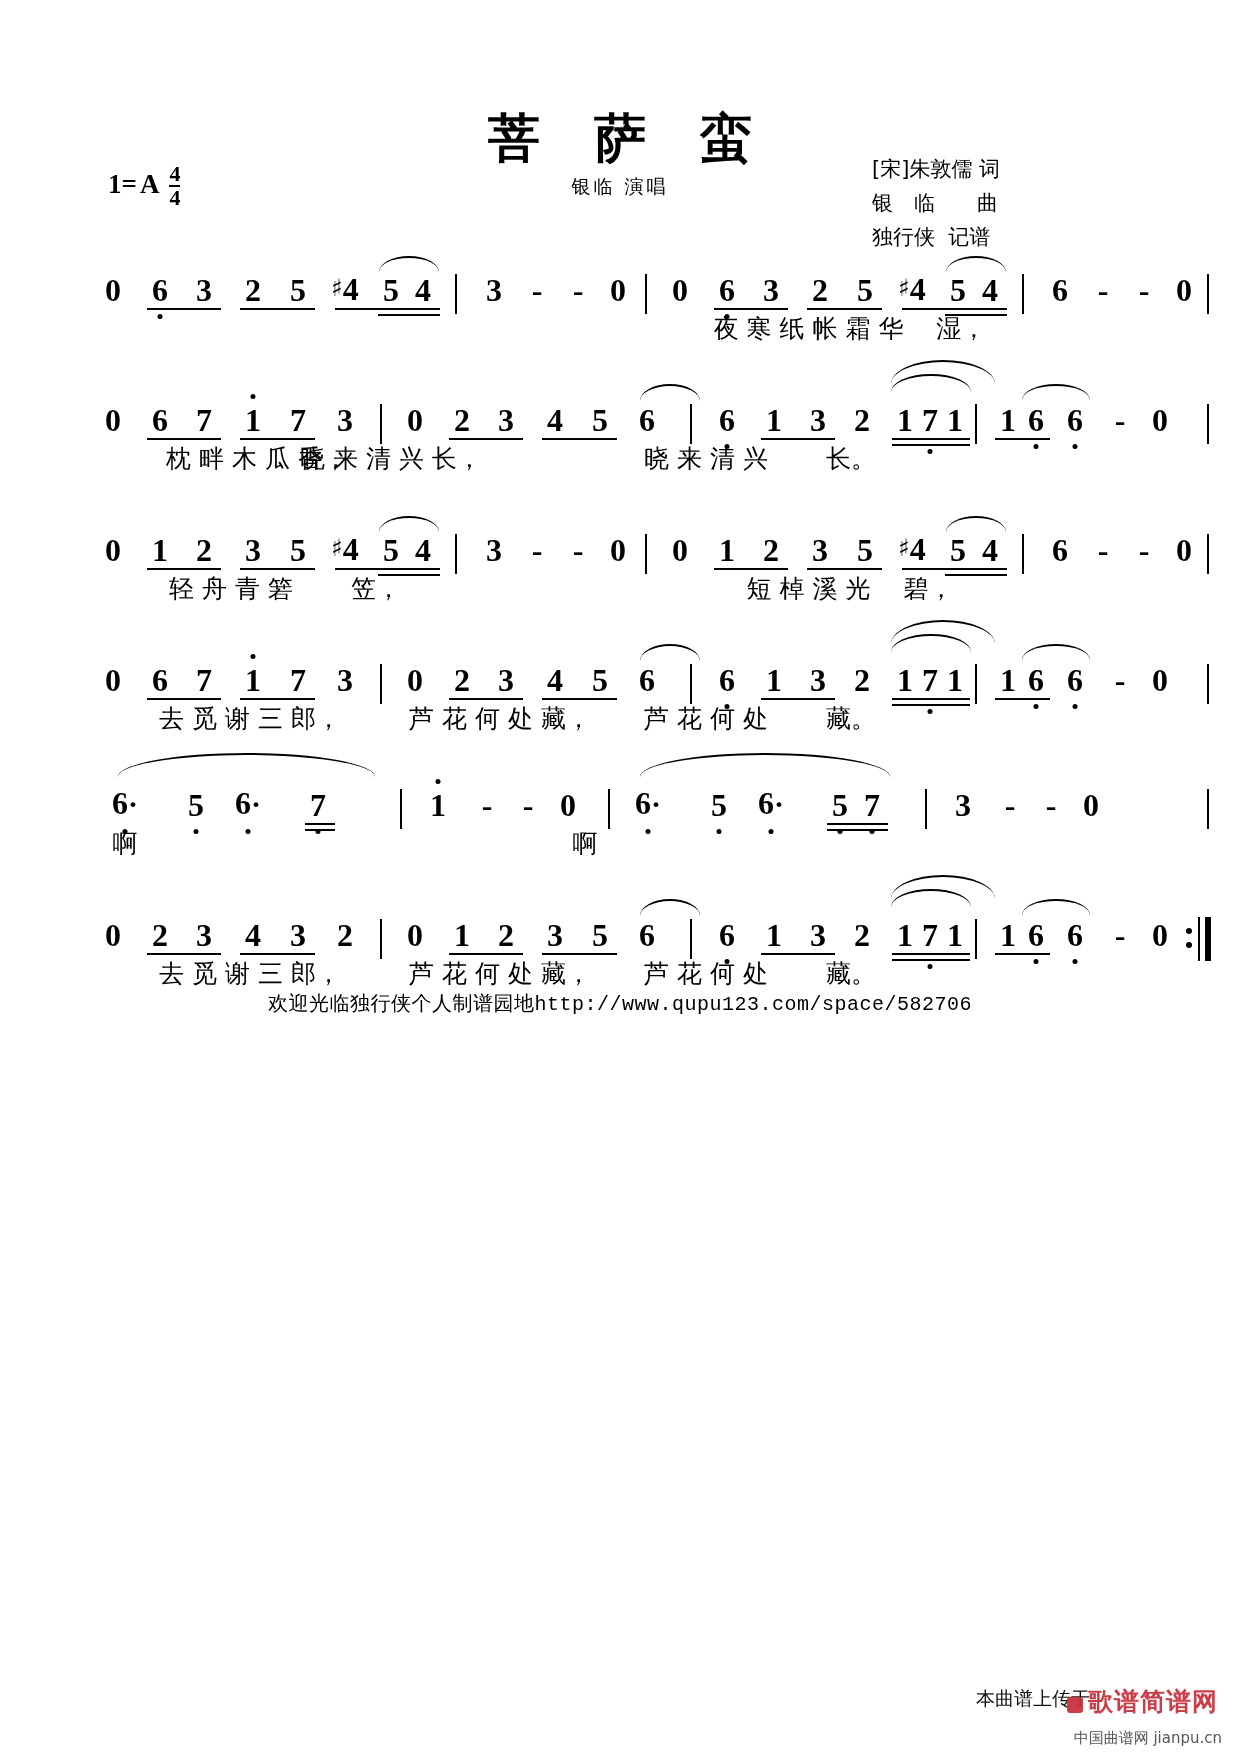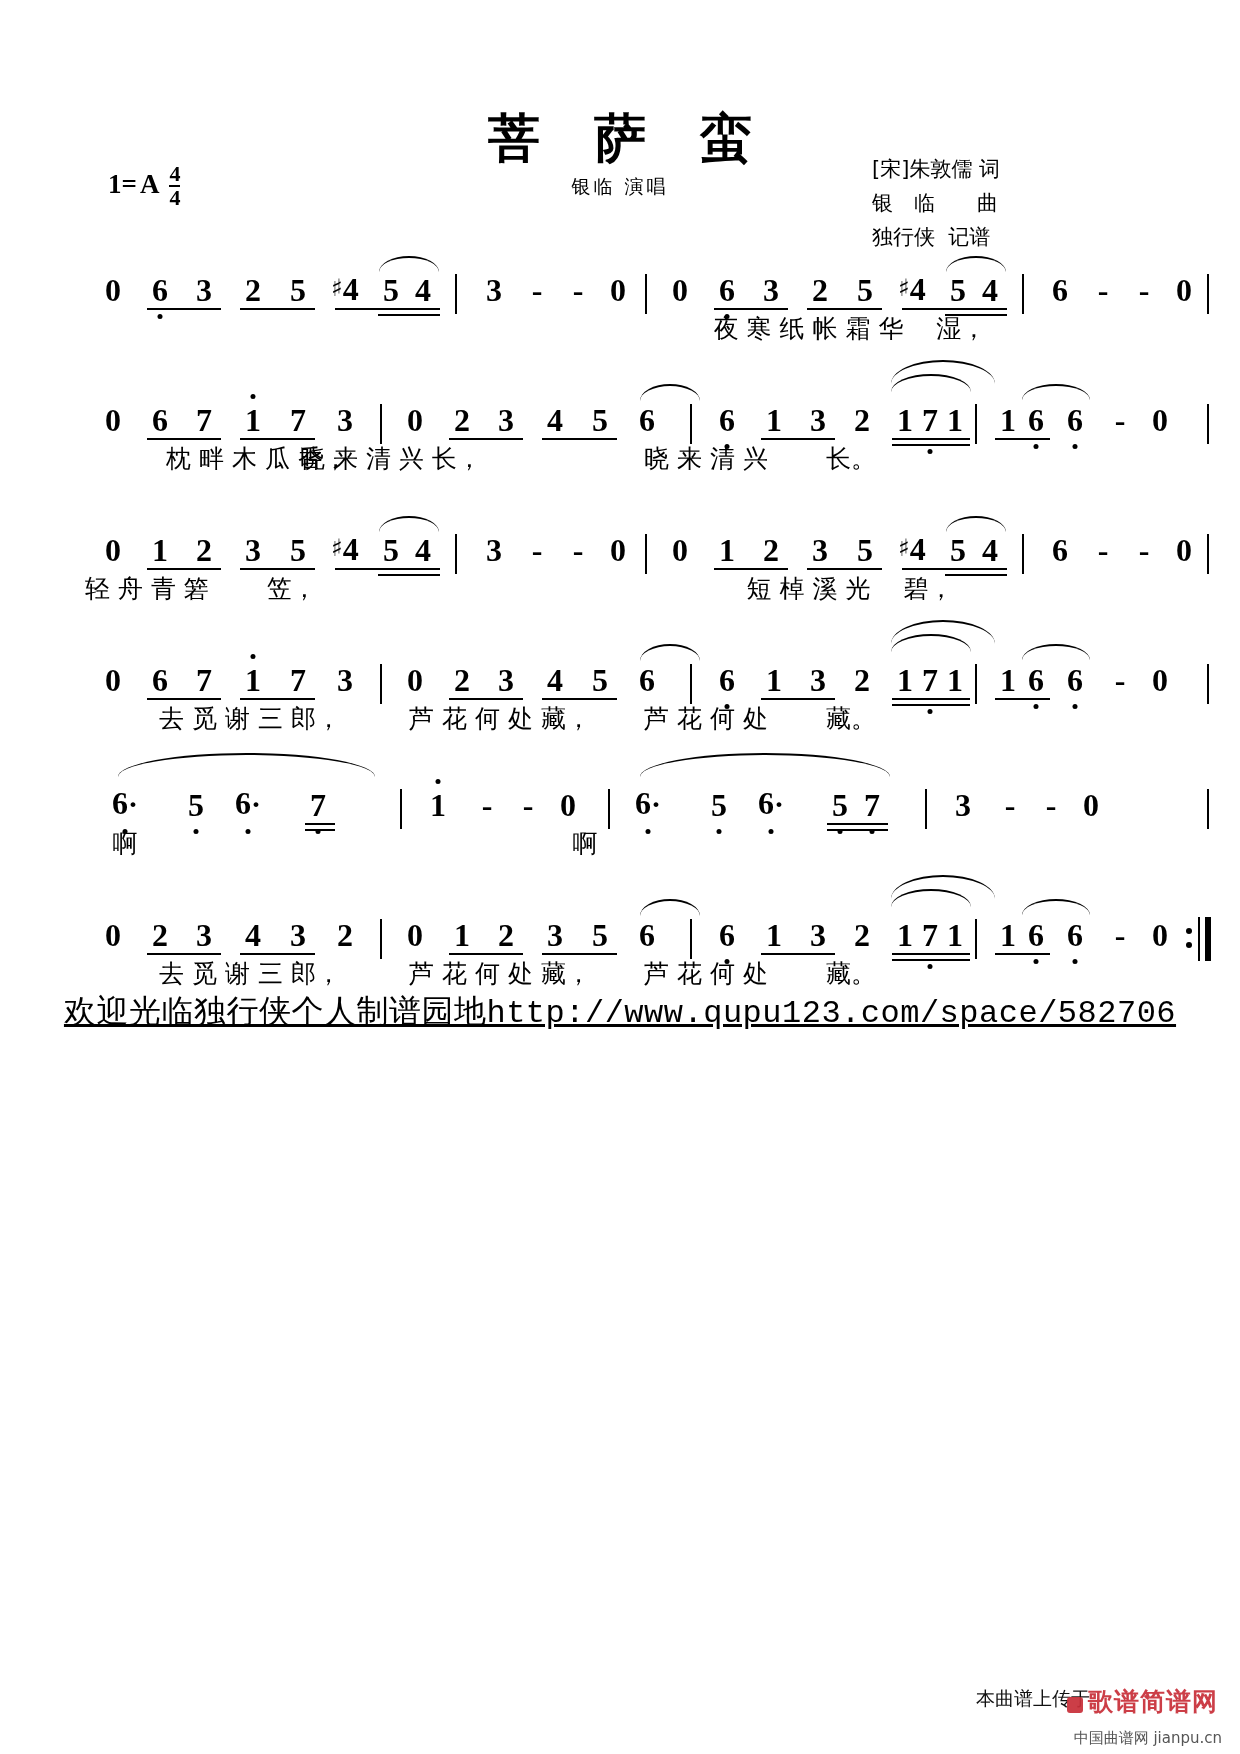--- a/index.html
+++ b/index.html
@@ -72,23 +72,22 @@
   .slur{position:absolute;border-top:2.2px solid #000;border-radius:50%/100% 100% 0 0;
         height:16px;border-left:0;border-right:0;border-bottom:0;}
   .slur::before,.slur::after{content:"";position:absolute;}
   .sharp{font-size:24px;font-weight:bold;position:relative;top:-4px;
          font-family:"DejaVu Sans","Liberation Sans",sans-serif;}
   .ly{position:absolute;text-align:center;white-space:nowrap;}
 
   
   .footer-url{
     position:absolute;left:0;top:990px;width:1240px;text-align:center;
-    font-size:32px;letter-spacing:0.5px;
+    font-size:20px;letter-spacing:0.5px;
     font-family:"Liberation Mono","DejaVu Sans Mono",monospace;
-    text-decoration:underline;
   }
   .wm-upload{
     position:absolute;right:150px;bottom:42px;font-size:19px;
     font-family:"DejaVu Sans","Liberation Sans",sans-serif;color:#111;
     white-space:nowrap;
   }
   .wm-logo{
     position:absolute;right:22px;bottom:36px;font-size:25px;font-weight:bold;
     font-family:"DejaVu Sans","Liberation Sans",sans-serif;
     color:#c9303a;letter-spacing:1px;opacity:.93;white-space:nowrap;
@@ -256,21 +255,21 @@
           <div class="beam" style="left:945px;width:62px;bottom:-4px;"></div>
           <div class="slur" style="left:946px;width:60px;top:6px;height:14px;"></div>
           <div class="bar" style="left:1022px;"></div>
           <div class="tok" style="left:1043px;width:34px;bottom:6px;"><span class="num">6</span></div>
           <div class="tok" style="left:1086px;width:34px;bottom:6px;"><span class="dash">-</span></div>
           <div class="tok" style="left:1127px;width:34px;bottom:6px;"><span class="dash">-</span></div>
           <div class="tok" style="left:1167px;width:34px;bottom:6px;"><span class="num">0</span></div>
           <div class="bar" style="left:1207px;"></div>
         </div>
         <div class="lyricrow" style="">
-          <div class="ly" style="left:85px;width:400px;text-align:left;top:0px;">轻 舟 青 箬　　 笠，</div>
+          <div class="ly" style="left:85px;width:400px;text-align:center;top:0px;">轻 舟 青 箬　　 笠，</div>
           <div class="ly" style="left:650px;width:400px;text-align:center;top:0px;">短 棹 溪 光　 碧，</div>
         </div>
       </div>
       <div class="stave" style="top:640px;">
         <div class="noterow" style="">
           <div class="tok" style="left:96px;width:34px;bottom:6px;"><span class="num">0</span></div>
           <div class="tok" style="left:143px;width:34px;bottom:6px;"><span class="num">6</span></div>
           <div class="tok" style="left:187px;width:34px;bottom:6px;"><span class="num">7</span></div>
           <div class="tok" style="left:236px;width:34px;bottom:6px;"><span class="num">1</span><div class="odot-high" style="top:-10px;"></div></div>
           <div class="tok" style="left:281px;width:34px;bottom:6px;"><span class="num">7</span></div>

